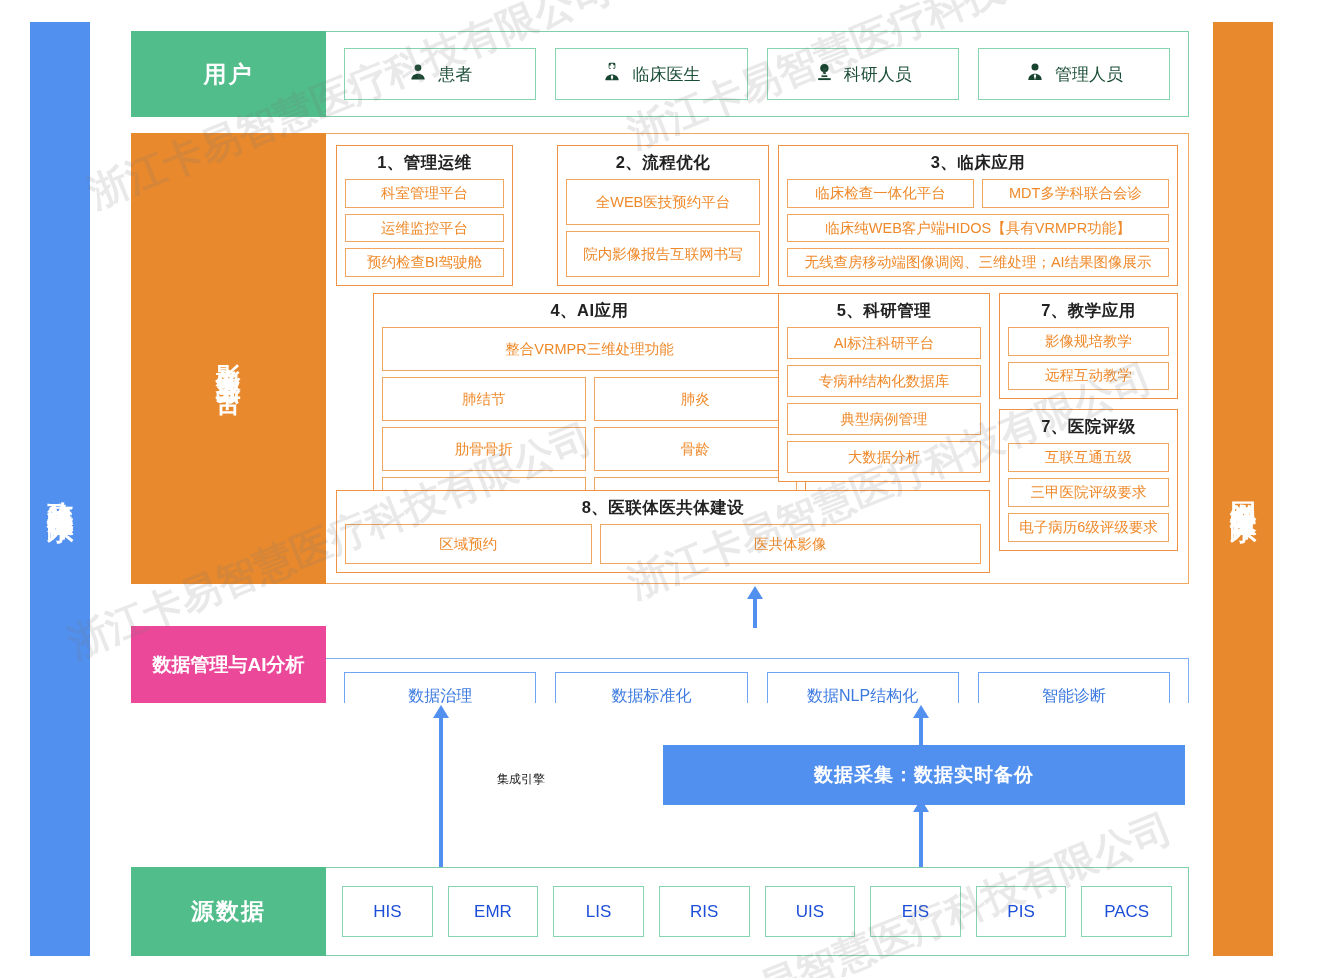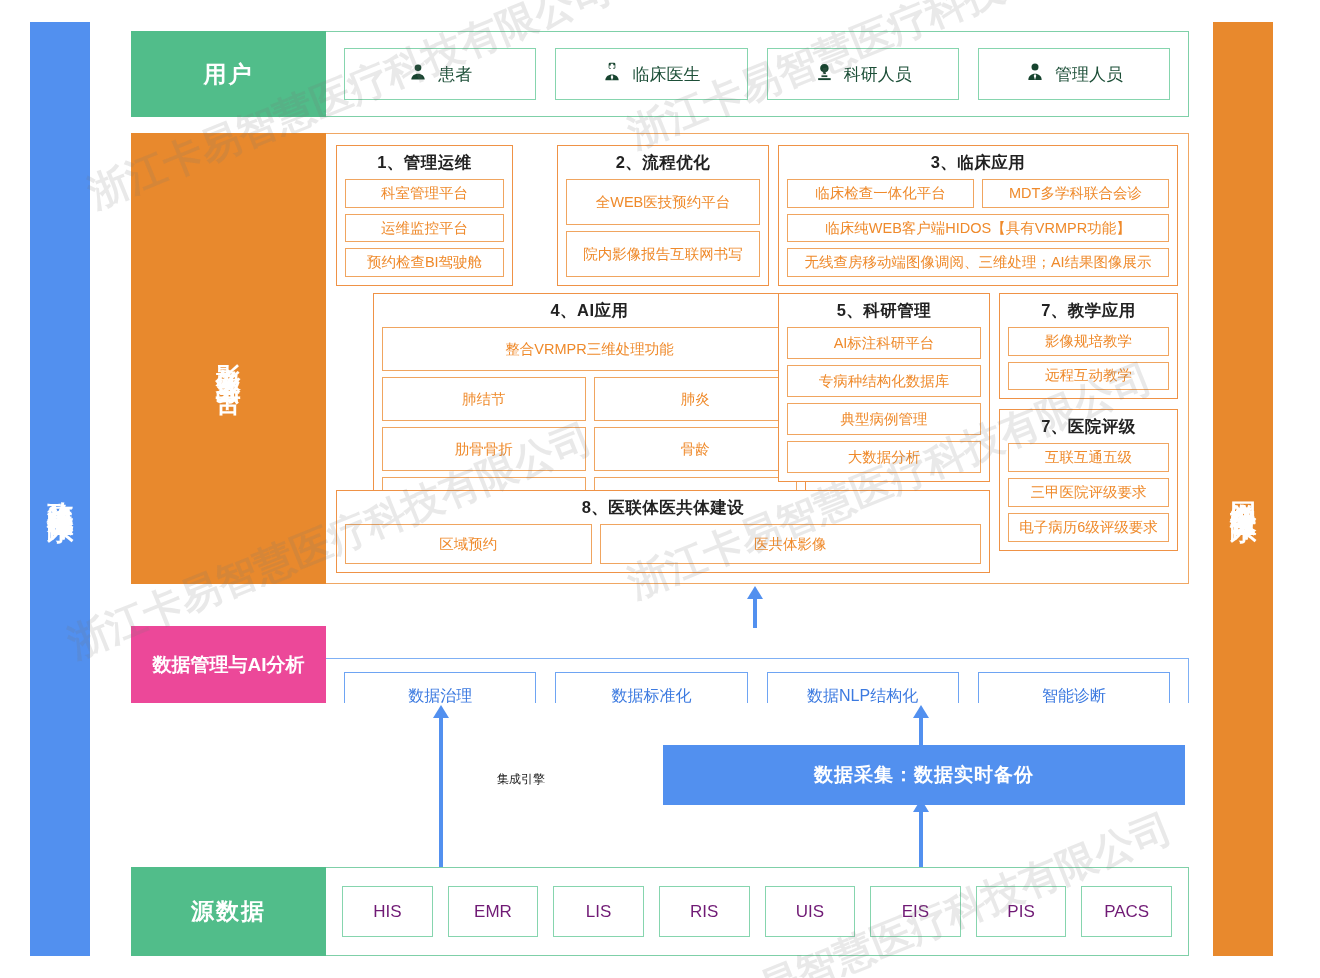--- a/index.html
+++ b/index.html
@@ -116,21 +116,21 @@
   }
 
   
   #src-row{left:131px;top:867px;width:1058px;height:89px;}
   #src-row .row-label{width:195px;height:89px;background:#51bd8a;font-size:23px;letter-spacing:2px;}
   #src-row .row-body{left:195px;top:0;width:863px;height:89px;border:1px solid #7fd0a8;border-left:none;
     display:flex;align-items:center;gap:15px;padding:0 16px;}
   .schip{
     flex:1;height:51px;border:1px solid #86d5ae;box-sizing:border-box;
     display:flex;align-items:center;justify-content:center;
-    color:#701a75;font-size:17px;background:#fff;
+    color:#1d4ed8;font-size:17px;background:#fff;
   }
 </style>
 </head>
 <body>
 
 <div id="frame">
 
   <div class="vbanner" id="banner-left">政策法规保障体系</div>
 
   <div class="vbanner" id="banner-right">网络安全保障体系</div>

